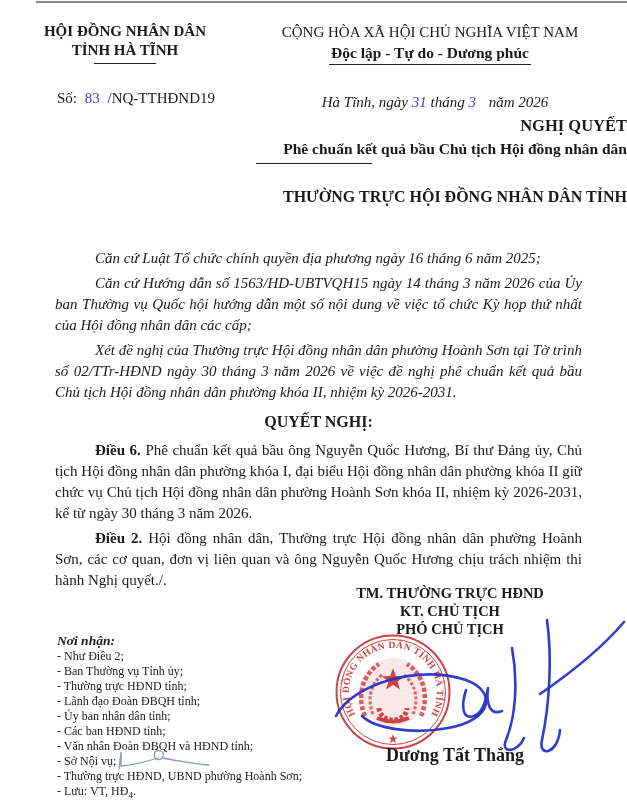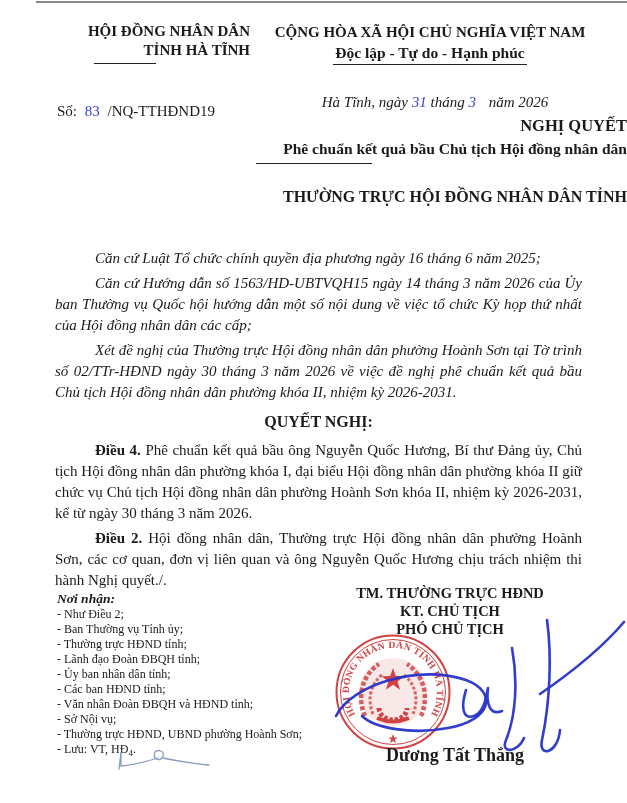--- a/index.html
+++ b/index.html
@@ -11,30 +11,30 @@
   }
   html,body{margin:0;padding:0;background:#ffffff;}
   .page{
     position:relative;width:627px;height:803px;background:#ffffff;overflow:hidden;
     font-family:"Liberation Serif","DejaVu Serif",serif;color:var(--text);
   }
   .top-scan-line{position:absolute;top:1px;left:36px;right:0;height:2px;background:#4a4a4a;opacity:.65;}
 
   
   .hdr{position:absolute;top:22px;left:0;width:627px;display:flex;}
-  .hdr-left{width:250px;text-align:right;}
+  .hdr-left{width:250px;text-align:center;}
   .hdr-org1,.hdr-org2{font-weight:bold;font-size:15px;line-height:19px;}
   .hdr-rule{width:62px;border-bottom:1.5px solid #222;margin:3px auto 0;}
   .hdr-right{width:340px;text-align:center;margin-left:10px;}
-  .hdr-nat1{font-weight:bold;font-size:15px;line-height:20px;}
+  .hdr-nat1{font-weight:normal;font-size:15px;line-height:20px;}
   .hdr-nat2{font-weight:bold;font-size:15.5px;line-height:21px;display:inline-block;border-bottom:1.5px solid #222;padding:0 2px 1px;}
 
   
   .meta{position:absolute;top:86px;left:0;width:627px;font-size:15px;}
-  .doc-num{position:absolute;left:57px;top:17px;}
+  .doc-num{position:absolute;left:57px;top:4px;}
   .doc-num .num{margin:0 4px;}
   .blue{color:var(--field-blue);}
   .dateline{position:absolute;left:280px;width:310px;top:8px;text-align:center;font-style:italic;}
   .yearpad{margin-left:9px;}
 
   
   .titleblock{position:absolute;top:114px;left:0;width:627px;text-align:right;}
   .doc-type{font-weight:bold;font-size:16.5px;line-height:24px;}
   .subject{font-weight:bold;font-size:15.5px;line-height:22px;}
   .title-rule{width:116px;border-bottom:1.5px solid #222;margin:3px auto 0;}
@@ -42,21 +42,21 @@
 
   
   .bodytext{position:absolute;top:248px;left:55px;width:527px;font-size:15px;line-height:21px;text-align:justify;}
   .bodytext p{margin:0 0 4px;text-indent:40px;}
   p.pre{font-style:italic;}
   .resolve{font-weight:bold;font-size:16px;text-align:center;margin:8px 0 8px;}
   .art-label{font-weight:bold;}
 
   
   .recips{position:absolute;top:591px;left:57px;width:270px;}
-  .recips-label{font-weight:bold;font-style:italic;font-size:13.5px;line-height:16px;}
+  .recips-label{font-weight:bold;font-style:italic;font-size:13.5px;line-height:16px;margin-top:42px;}
   .recip-item{font-size:12px;line-height:15px;}
   .recip-item sub{font-size:9px;}
 
   
   .signblock{position:absolute;top:584px;left:300px;width:300px;text-align:center;}
   .sb-line{font-weight:bold;font-size:14.5px;line-height:18px;}
   .seal{position:absolute;left:333px;top:632px;width:120px;height:120px;}
   .seal .ring{fill:none;stroke:var(--seal-red);}
   .seal .red{fill:var(--seal-red);}
   .seal .wreath{fill:none;stroke:var(--seal-red);}
@@ -74,21 +74,21 @@
   <div class="top-scan-line"></div>
 
   <header class="hdr">
     <div class="hdr-left">
       <div class="hdr-org1">HỘI ĐỒNG NHÂN DÂN</div>
       <div class="hdr-org2">TỈNH HÀ TĨNH</div>
       <div class="hdr-rule"></div>
     </div>
     <div class="hdr-right">
       <div class="hdr-nat1">CỘNG HÒA XÃ HỘI CHỦ NGHĨA VIỆT NAM</div>
-      <div><span class="hdr-nat2">Độc lập - Tự do - Hạnh phúc</span></div>
+      <div><span class="hdr-nat2">Độc lập - Tự do - Dương phúc</span></div>
     </div>
   </header>
 
   <div class="meta">
     <div class="doc-num">
       <span>Số:</span>
       <span class="blue num">83</span>
       <span>/NQ-TTHĐND19</span>
     </div>
     <div class="dateline">
@@ -105,21 +105,21 @@
     <div class="subject">Phê chuẩn kết quả bầu Chủ tịch Hội đồng nhân dân</div>
     <div class="title-rule"></div>
     <div class="authority">THƯỜNG TRỰC HỘI ĐỒNG NHÂN DÂN TỈNH</div>
   </div>
 
   <main class="bodytext">
     <p class="pre">Căn cứ Luật Tổ chức chính quyền địa phương ngày 16 tháng 6 năm 2025;</p>
     <p class="pre">Căn cứ Hướng dẫn số 1563/HD-UBTVQH15 ngày 14 tháng 3 năm 2026 của Ủy ban Thường vụ Quốc hội hướng dẫn một số nội dung về việc tổ chức Kỳ họp thứ nhất của Hội đồng nhân dân các cấp;</p>
     <p class="pre">Xét đề nghị của Thường trực Hội đồng nhân dân phường Hoành Sơn tại Tờ trình số 02/TTr-HĐND ngày 30 tháng 3 năm 2026 về việc đề nghị phê chuẩn kết quả bầu Chủ tịch Hội đồng nhân dân phường khóa II, nhiệm kỳ 2026-2031.</p>
     <div class="resolve">QUYẾT NGHỊ:</div>
-    <p class="art"><span class="art-label">Điều 4.</span> <span>Phê chuẩn kết quả bầu ông Nguyễn Quốc Hương, Bí thư Đảng ủy, Chủ tịch Hội đồng nhân dân phường khóa I, đại biểu Hội đồng nhân dân phường khóa II giữ chức vụ Chủ tịch Hội đồng nhân dân phường Hoành Sơn khóa II, nhiệm kỳ 2026-2031, kể từ ngày 30 tháng 3 năm 2026.</span></p>
+    <p class="art"><span class="art-label">Điều 6.</span> <span>Phê chuẩn kết quả bầu ông Nguyễn Quốc Hương, Bí thư Đảng ủy, Chủ tịch Hội đồng nhân dân phường khóa I, đại biểu Hội đồng nhân dân phường khóa II giữ chức vụ Chủ tịch Hội đồng nhân dân phường Hoành Sơn khóa II, nhiệm kỳ 2026-2031, kể từ ngày 30 tháng 3 năm 2026.</span></p>
     <p class="art"><span class="art-label">Điều 2.</span> <span>Hội đồng nhân dân, Thường trực Hội đồng nhân dân phường Hoành Sơn, các cơ quan, đơn vị liên quan và ông Nguyễn Quốc Hương chịu trách nhiệm thi hành Nghị quyết./.</span></p>
   </main>
 
   <div class="recips">
     <div class="recips-label">Nơi nhận:</div>
     <div class="recips-list">
         <div class="recip-item">- Như Điều 2;</div>
         <div class="recip-item">- Ban Thường vụ Tỉnh ủy;</div>
         <div class="recip-item">- Thường trực HĐND tỉnh;</div>
         <div class="recip-item">- Lãnh đạo Đoàn ĐBQH tỉnh;</div>

